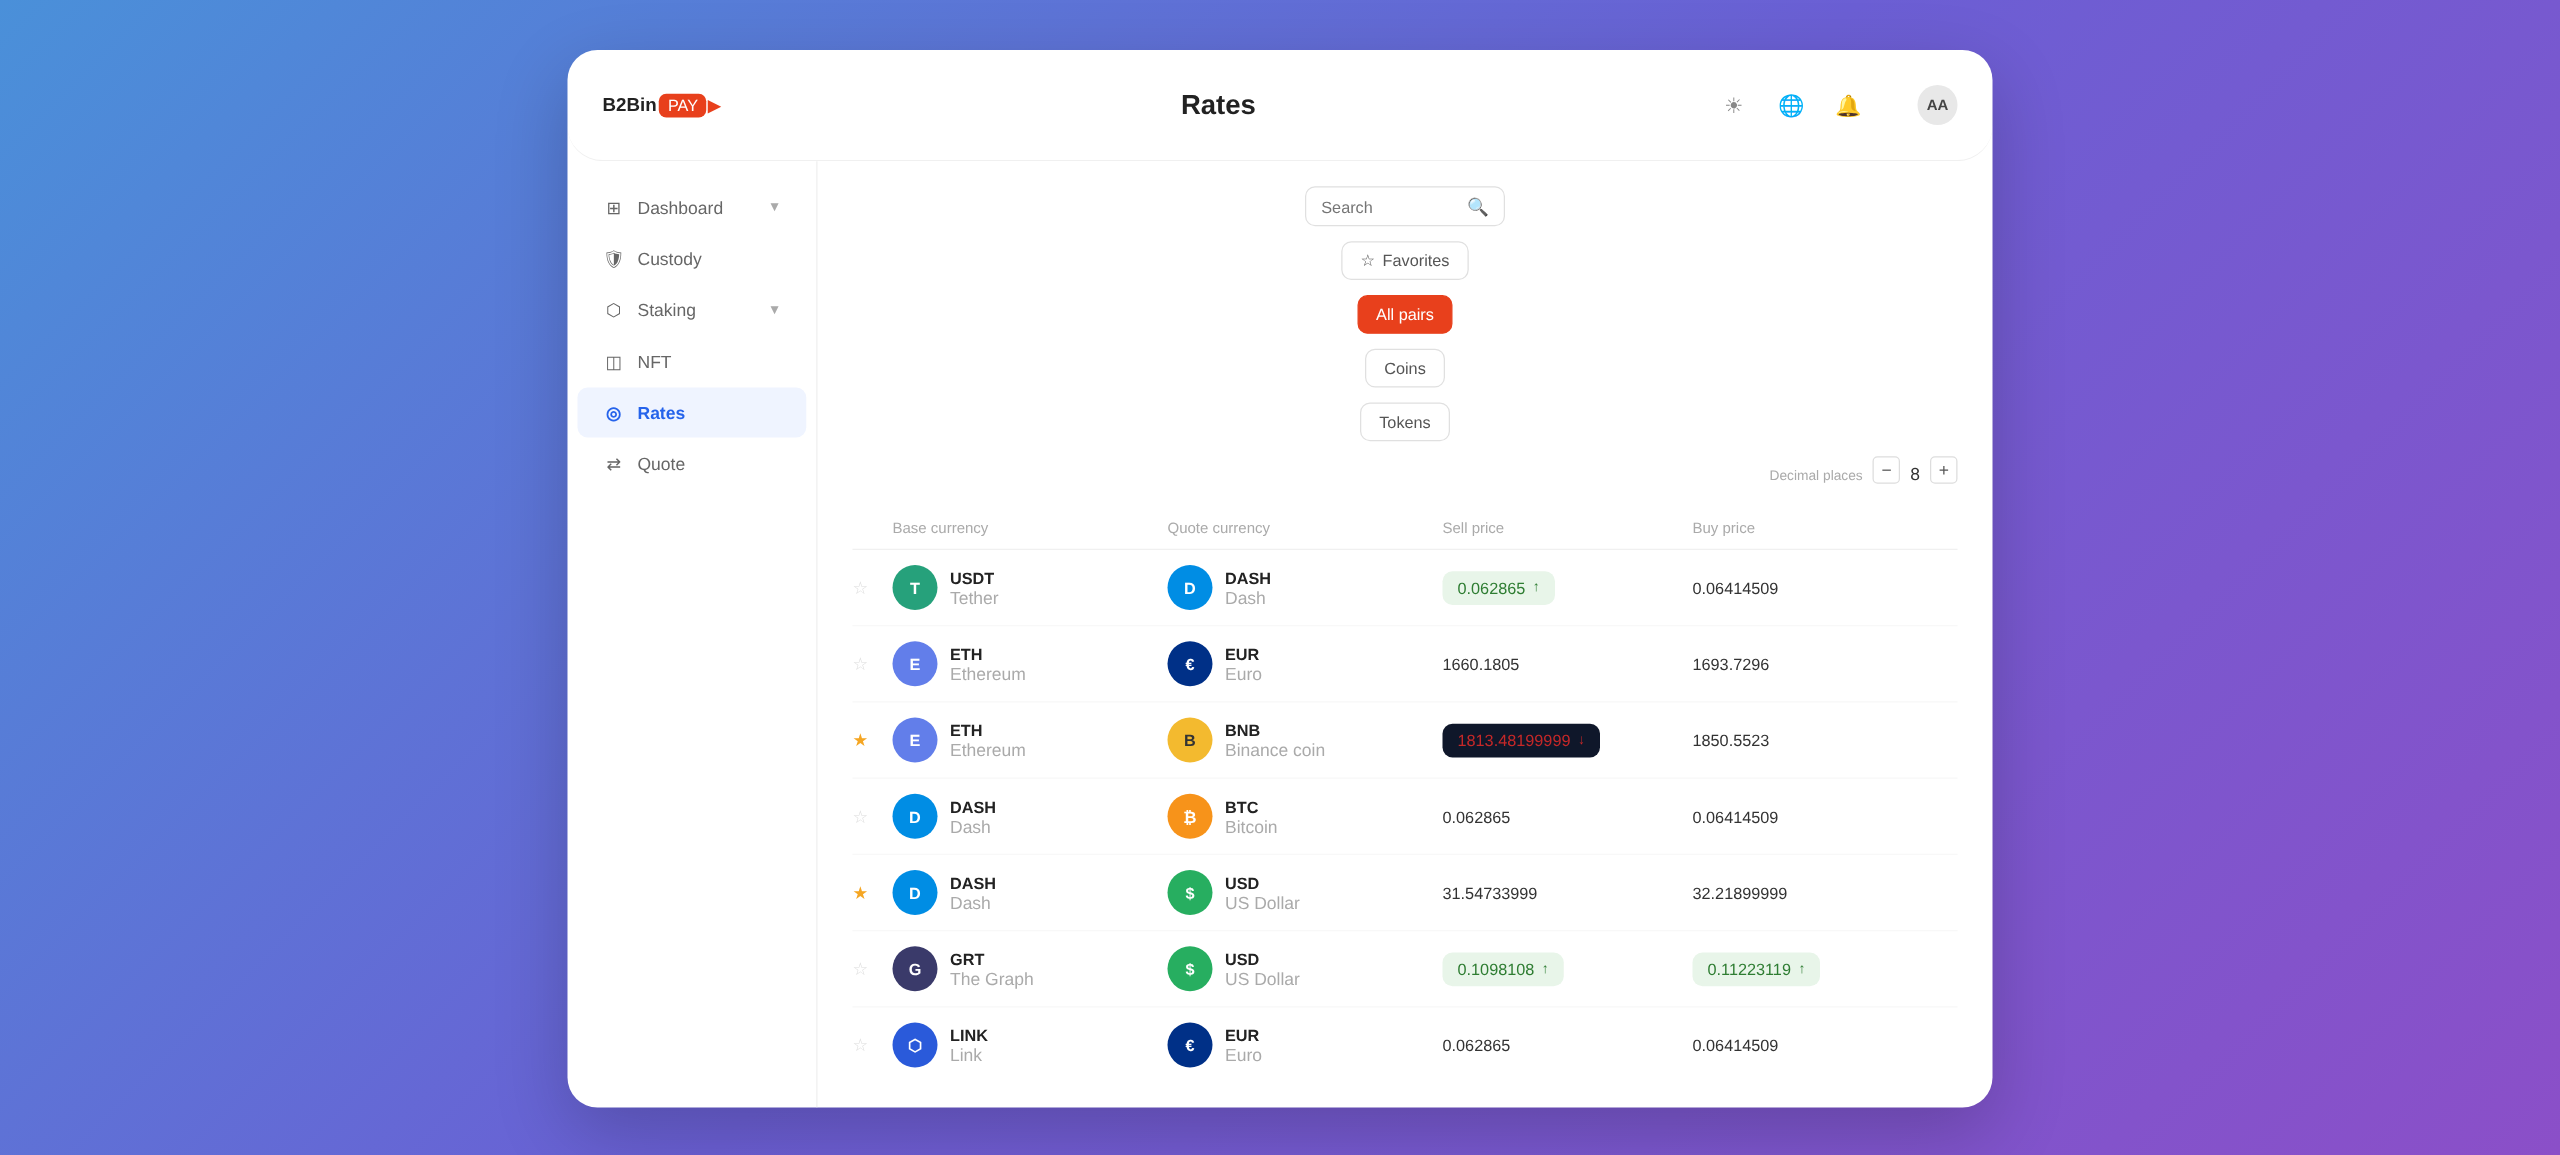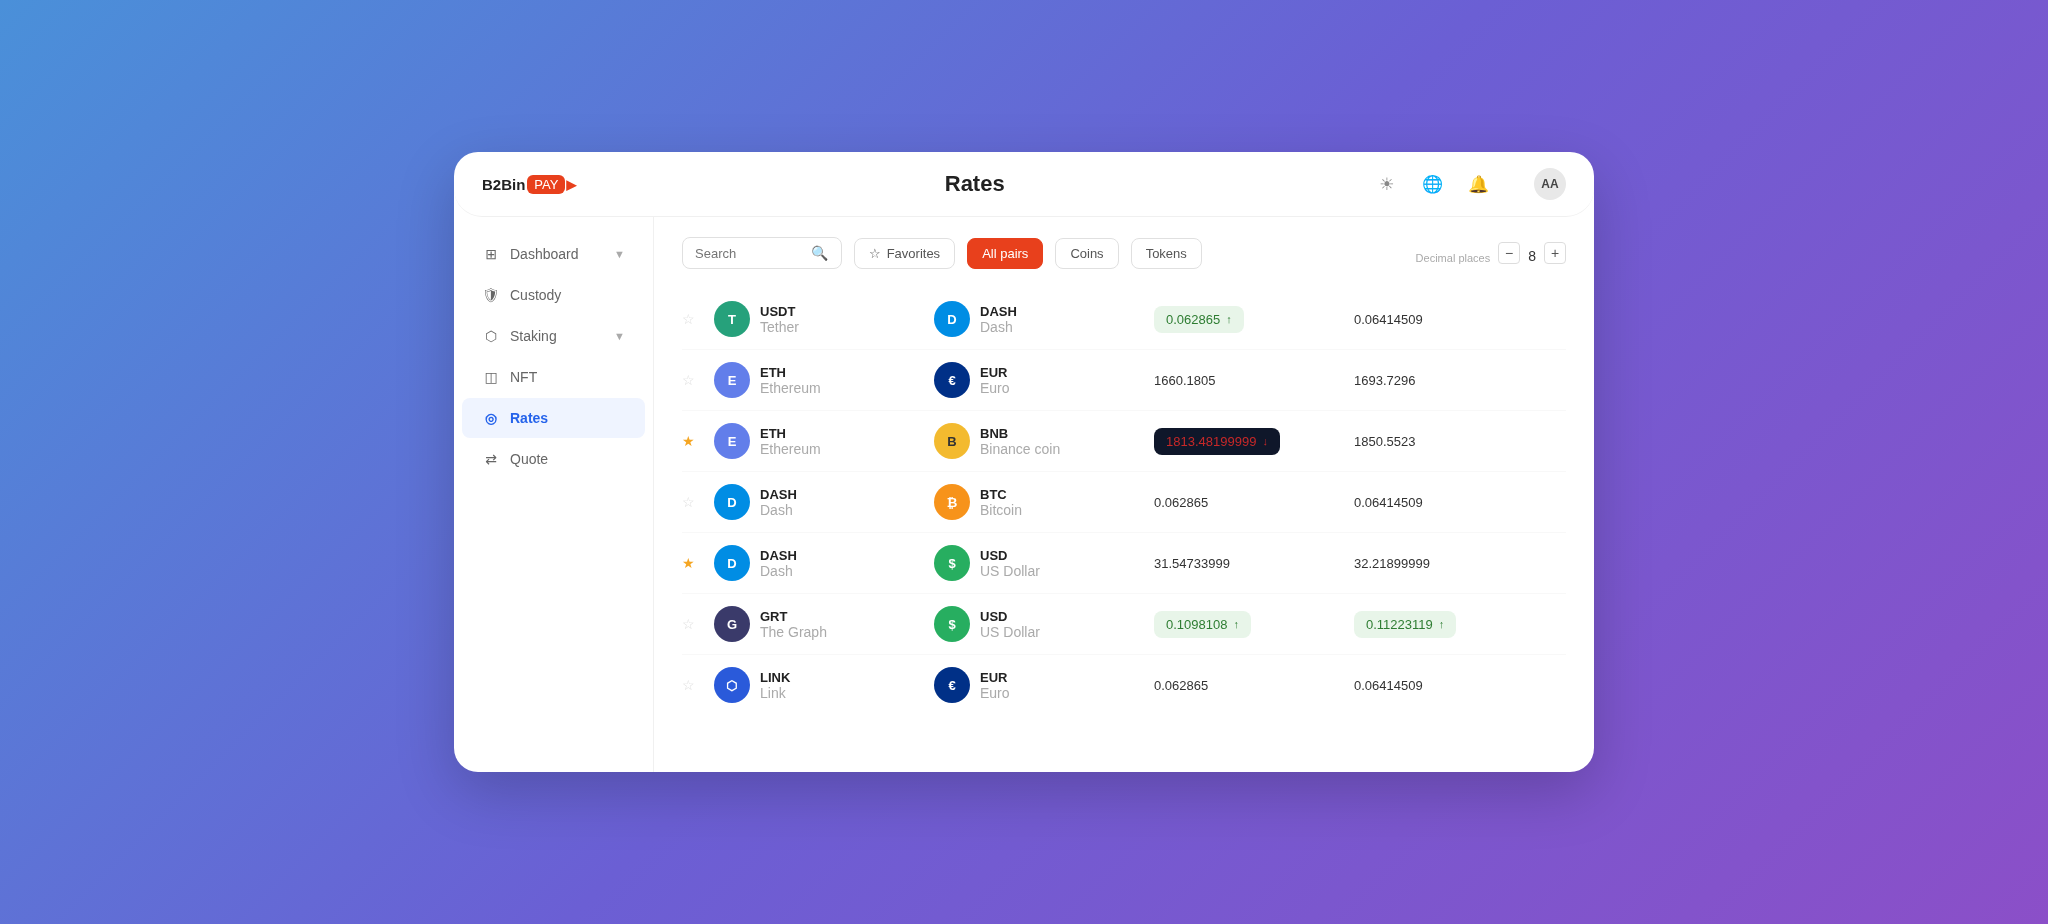--- a/index.html
+++ b/index.html
@@ -22,21 +22,21 @@
       flex-direction: column;
       overflow: hidden;
       box-shadow: 0 20px 60px rgba(0,0,0,0.2);
     }
 
     
     .header {
       display: flex;
       align-items: center;
       justify-content: space-between;
-      padding: 16px 28px;
+      padding: 28px 28px;
       border-bottom: 1px solid #f0f0f0;
       border-radius: 28px;
     }
     .logo {
       display: flex;
       align-items: center;
       gap: 0;
       font-size: 15px;
       font-weight: 600;
       color: #222;
@@ -140,20 +140,21 @@
       flex: 1;
       padding: 20px 28px;
     }
 
     
     .filter-bar {
       display: flex;
       align-items: center;
       gap: 12px;
       margin-bottom: 20px;
+      flex-direction: column;
     }
     .search-box {
       display: flex;
       align-items: center;
       border: 1px solid #e0e0e0;
       border-radius: 8px;
       padding: 7px 12px;
       gap: 8px;
       width: 160px;
     }
@@ -392,20 +393,27 @@
         </button>
         <div class="decimal-places">
           <span class="label">Decimal places</span>
           <div class="decimal-ctrl">−</div>
           <span class="decimal-value">8</span>
           <div class="decimal-ctrl">+</div>
         </div>
       </div>
 
       <div class="rates-table">
+        <div class="table-header">
+          <span></span>
+          <span>Base currency</span>
+          <span>Quote currency</span>
+          <span>Sell price</span>
+          <span>Buy price</span>
+        </div>
 
         <div class="table-row">
           <span class="star-btn">☆</span>
           <div class="currency-cell">
             <div class="coin-icon usdt-bg">T</div>
             <div class="coin-info">
               <div class="coin-symbol">USDT</div>
               <div class="coin-name">Tether</div>
             </div>
           </div>

